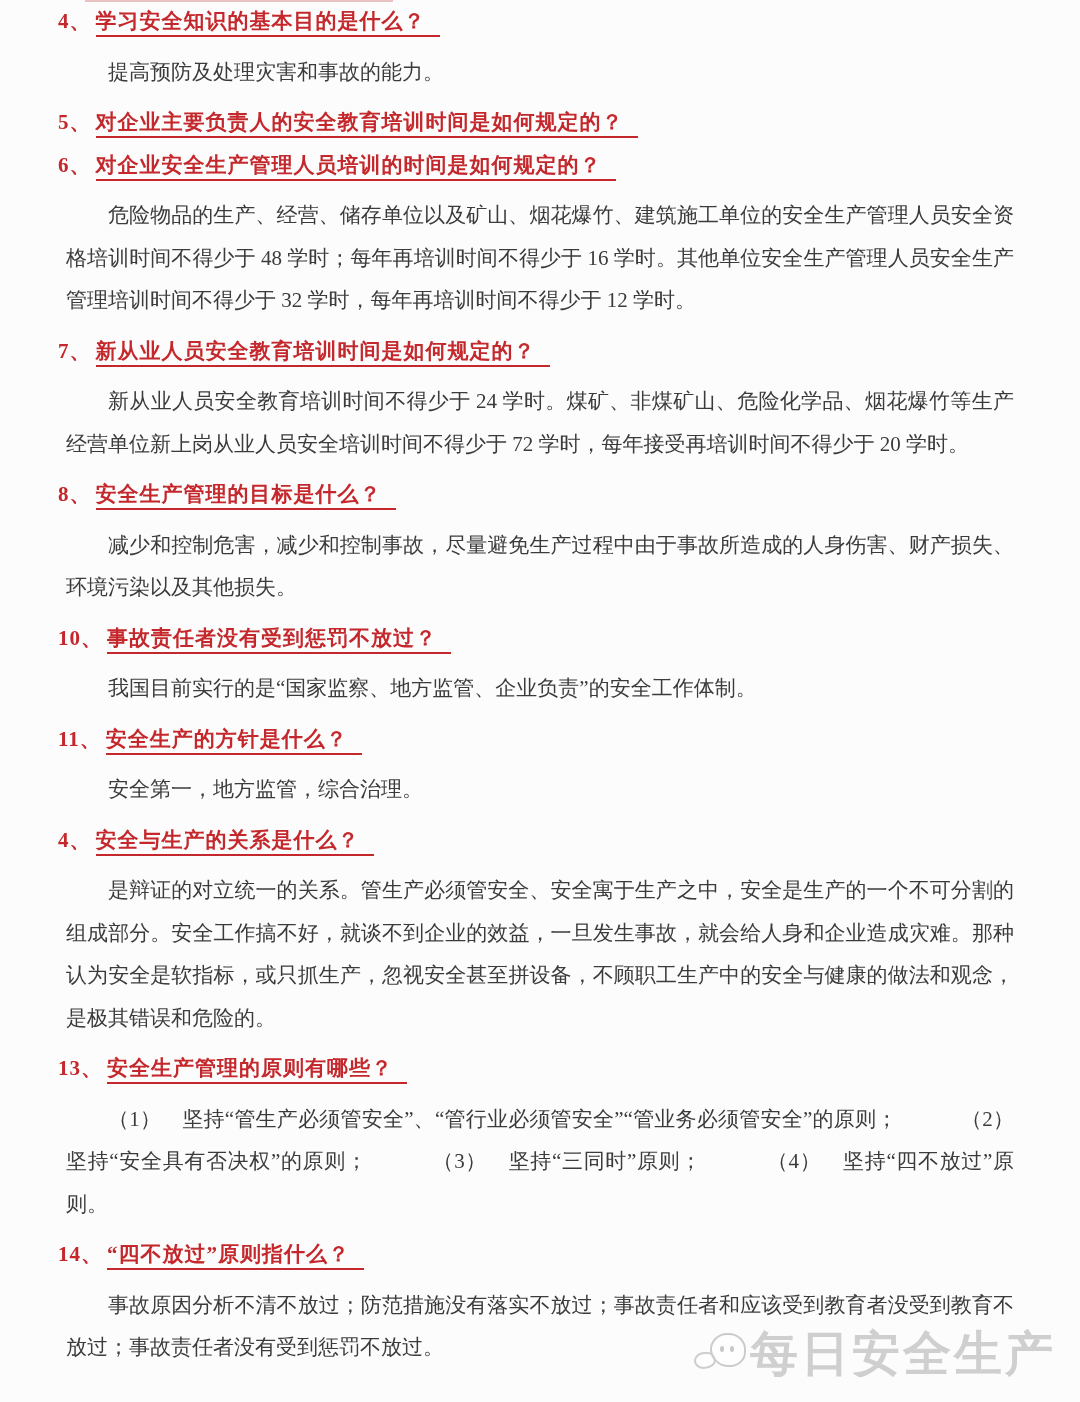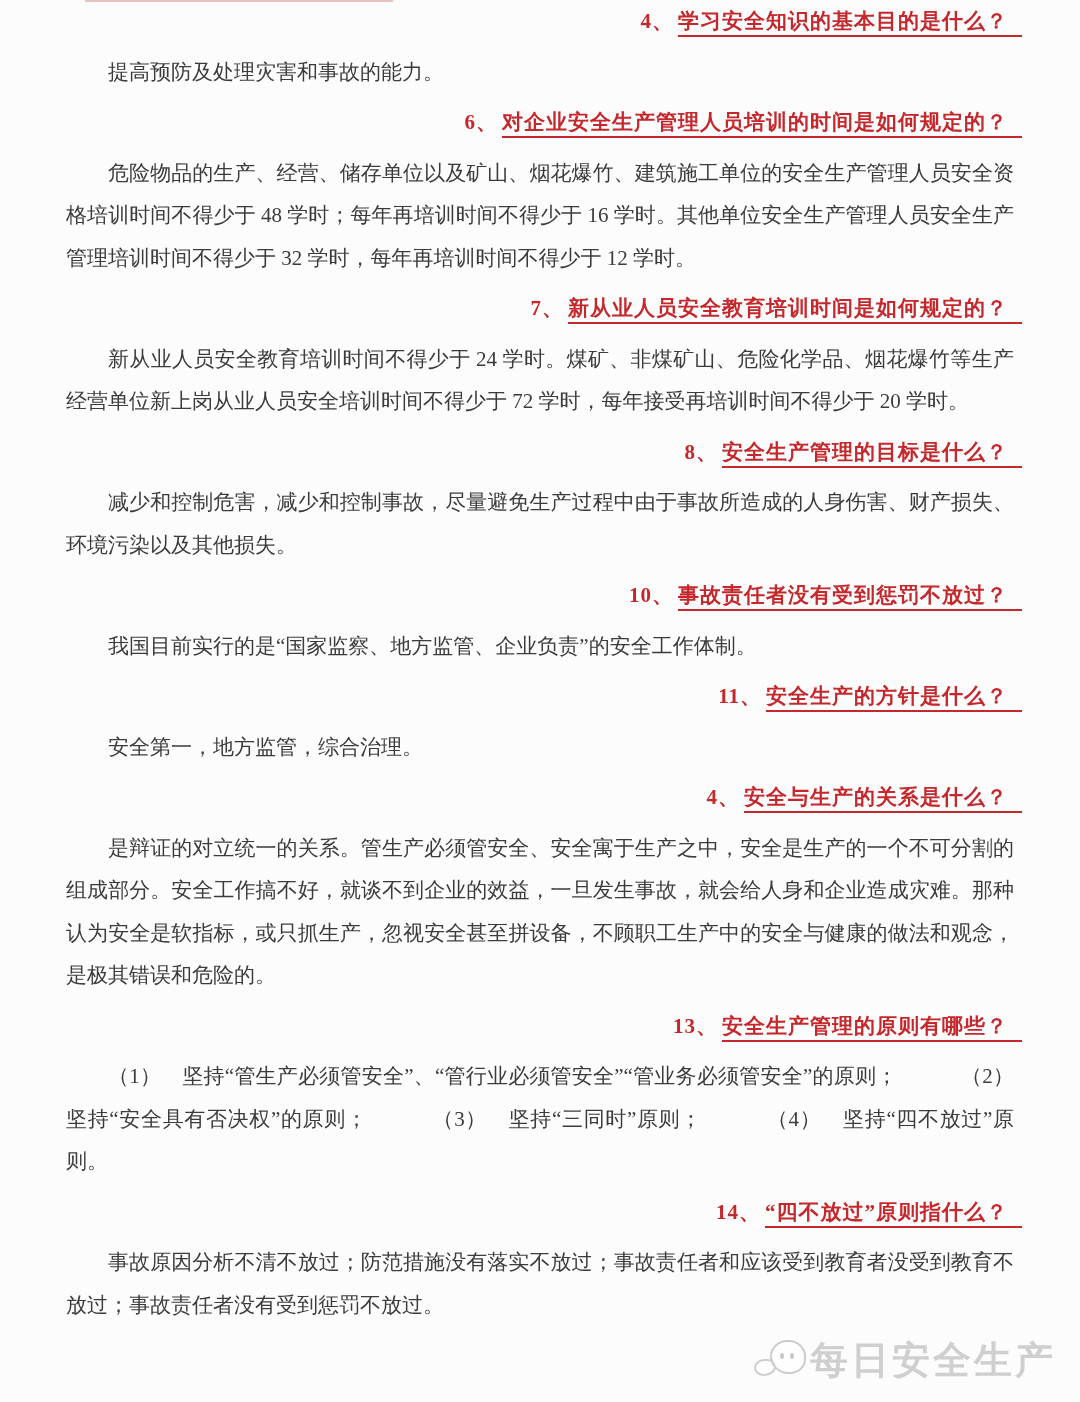--- a/index.html
+++ b/index.html
@@ -40,21 +40,20 @@
   }
   .q {
     margin: 0;
     padding: 0;
     font-size: 21px;
     font-weight: bold;
     color: #c4282c;
     line-height: 42.5px;
     letter-spacing: 1px;
     white-space: nowrap;
-    text-align: right;
   }
   .q-num {
     padding-right: 4px;
   }
   .q-text {
     border-bottom: 2px solid #c4282c;
     padding-bottom: 2px;
     padding-right: 14px;
   }
   .a {
@@ -107,39 +106,40 @@
     left: 0;
     bottom: 8px;
     width: 18px;
     height: 13px;
     border: 2px solid #c9c9c9;
     border-radius: 55% 45% 60% 50%;
     background: rgba(255,255,255,0.55);
   }
   .wm-text {
     font-family: Liberation Mono, monospace;
-    font-size: 38px;
+    font-size: 48px;
     font-weight: bold;
     letter-spacing: 3px;
     color: #cbcbcb;
   }
 </style>
 </head>
 <body>
 
 <div class="page">
   <div class="top-underline-fragment"></div>
 
   <main class="content" id="qa-list">
   <section class="qa">
     <h3 class="q"><span class="q-num">4、</span><span class="q-text">学习安全知识的基本目的是什么？</span></h3>
     <p class="a">提高预防及处理灾害和事故的能力。</p>
   </section>
 
   <section class="qa">
+    <h3 class="q"><span class="q-num">5、</span><span class="q-text">对企业主要负责人的安全教育培训时间是如何规定的？</span></h3>
   </section>
 
   <section class="qa">
     <h3 class="q"><span class="q-num">6、</span><span class="q-text">对企业安全生产管理人员培训的时间是如何规定的？</span></h3>
     <p class="a">危险物品的生产、经营、储存单位以及矿山、烟花爆竹、建筑施工单位的安全生产管理人员安全资格培训时间不得少于 48 学时；每年再培训时间不得少于 16 学时。其他单位安全生产管理人员安全生产管理培训时间不得少于 32 学时，每年再培训时间不得少于 12 学时。</p>
   </section>
 
   <section class="qa">
     <h3 class="q"><span class="q-num">7、</span><span class="q-text">新从业人员安全教育培训时间是如何规定的？</span></h3>
     <p class="a">新从业人员安全教育培训时间不得少于 24 学时。煤矿、非煤矿山、危险化学品、烟花爆竹等生产经营单位新上岗从业人员安全培训时间不得少于 72 学时，每年接受再培训时间不得少于 20 学时。</p>

